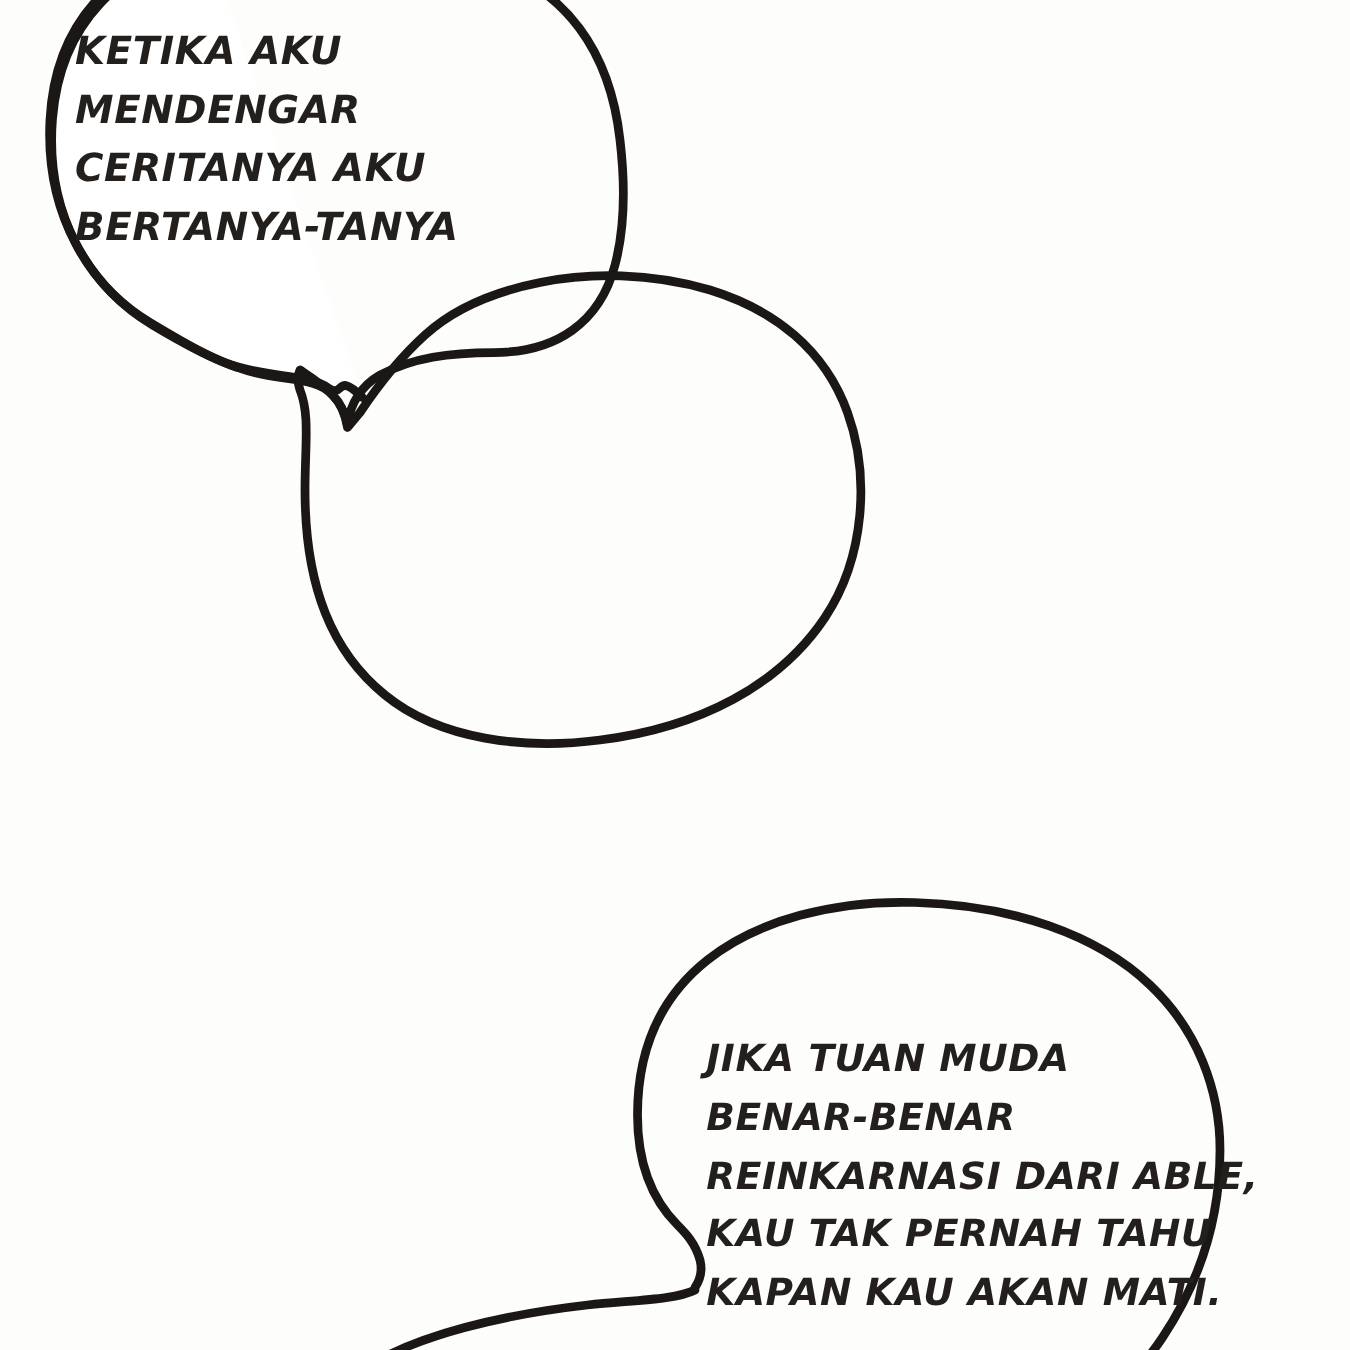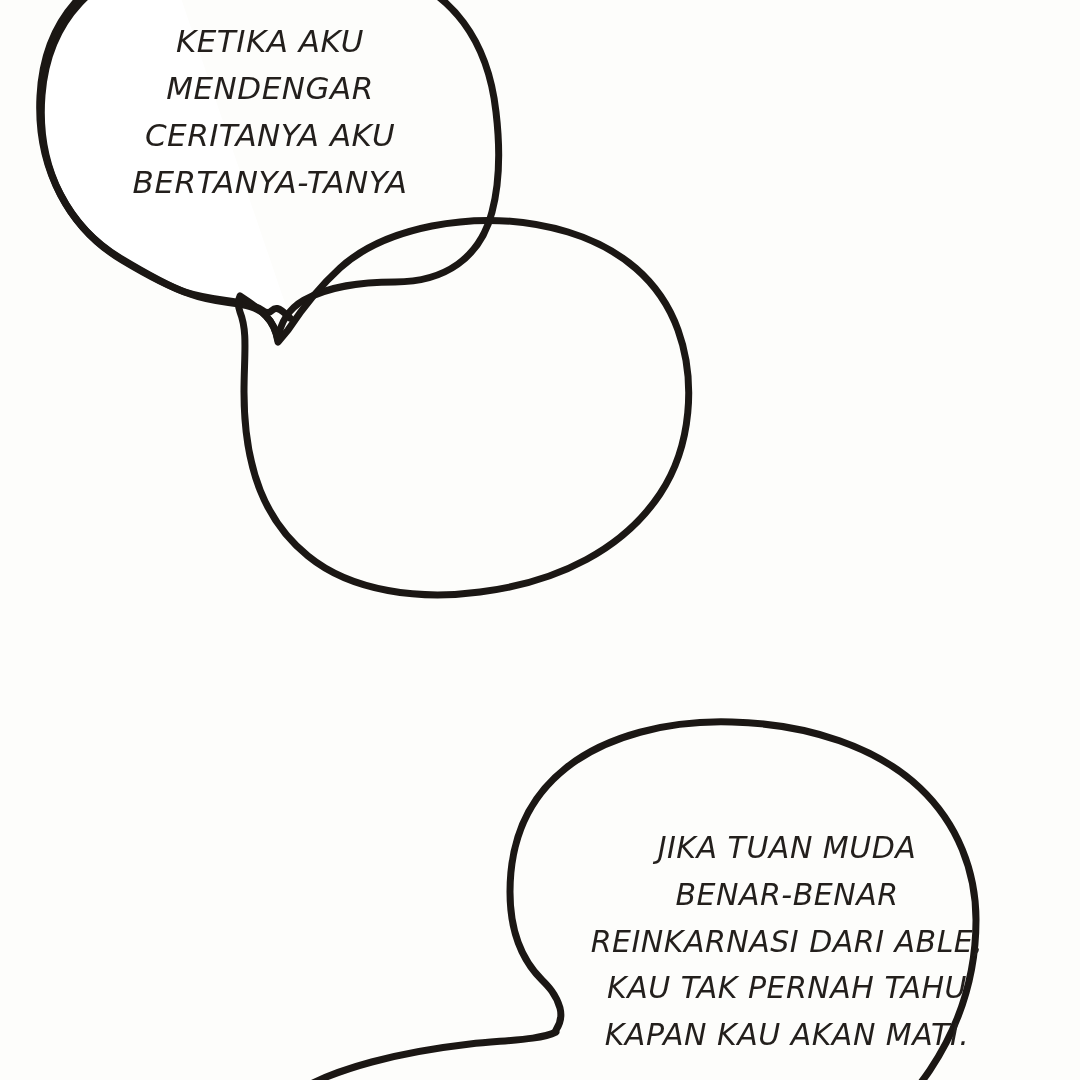--- a/index.html
+++ b/index.html
@@ -24,44 +24,43 @@
     inset: 0;
   }
   .bubble-layer svg {
     display: block;
     width: 1080px;
     height: 1080px;
   }
   .bubble-text {
     position: absolute;
     color: #231f1c;
-    text-align: center;
     font-family: "DejaVu Sans", sans-serif;
     font-style: italic;
-    font-weight: 400;
+    font-weight: 700;
     letter-spacing: 0.5px;
     white-space: pre;
     line-height: 1.30;
   }
   #text-1 {
     left: 60px;
     top: 18px;
     width: 420px;
     font-size: 31px;
     line-height: 1.52;
   }
   #text-2 {
     left: 248px;
     top: 345px;
     width: 442px;
     font-size: 30px;
     line-height: 1.56;
   }
   #text-3 {
-    left: 548px;
+    left: 565px;
     top: 825px;
     width: 478px;
     font-size: 30px;
     line-height: 1.56;
   }
 </style>
 </head>
 <body>
 
 <div class="page">

